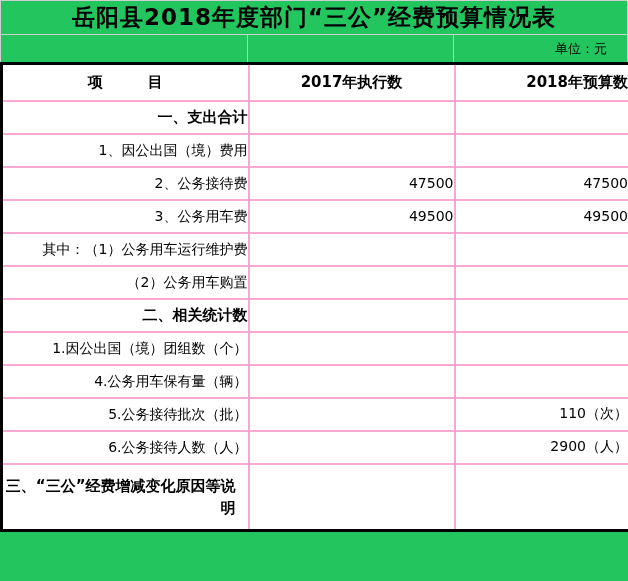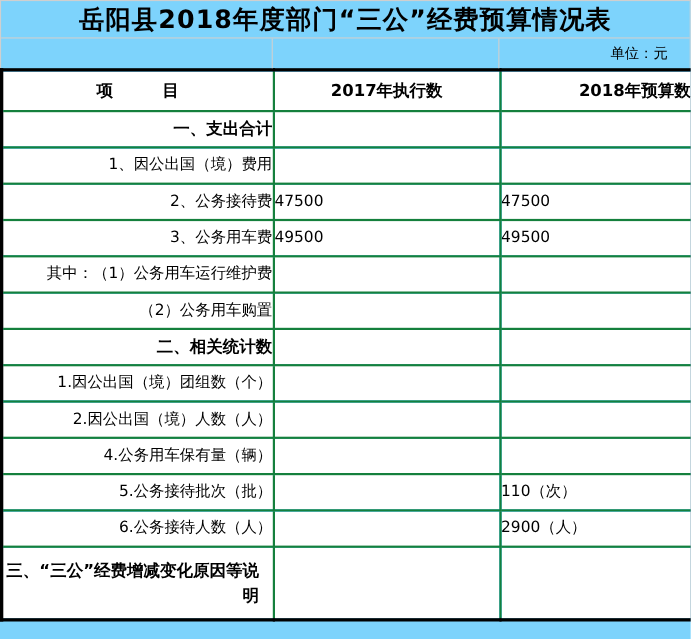--- a/index.html
+++ b/index.html
@@ -6,21 +6,21 @@
     margin: 0;
     padding: 0;
     background: #ffffff;
     font-family: "DejaVu Sans", "Liberation Sans", sans-serif;
     color: #000000;
   }
   .sheet {
     position: relative;
     width: 628px;
     height: 581px;
-    background: #7dd3fc;
+    background: #22c55e;
     overflow: hidden;
   }
   
   .top-block {
     box-sizing: border-box;
     width: 628px;
     border-top: 1px solid #cfcfcf;
     border-left: 1px solid #cfcfcf;
     border-right: 1px solid #cfcfcf;
   }
@@ -56,21 +56,21 @@
     font-size: 13px;
   }
   
   table.budget {
     width: 628px;
     border-collapse: collapse;
     table-layout: fixed;
     border: 3px solid #000000;
   }
   table.budget td, table.budget th {
-    border: 2px solid #15803d;
+    border: 2px solid #f9a8d4;
     padding: 0;
     font-size: 14px;
     font-weight: normal;
     vertical-align: middle;
     overflow: hidden;
     background: #ffffff;
   }
   col.c1 { width: 247px; }
   col.c2 { width: 206px; }
   col.c3 { width: 175px; }
@@ -79,21 +79,21 @@
   tr.header-row th.h1 { text-align: center; }
   tr.header-row th.h2 { text-align: center; }
   tr.header-row th.h3 { text-align: right; padding-left: 2px; }
   tr.body-row { height: 33px; }
   tr.body-row.tall { height: 67px; }
   td.label {
     text-align: right;
     padding-left: 3px;
     line-height: 21px;
   }
-  td.num { text-align: left; }
+  td.num { text-align: right; }
   tr.section td.label { font-weight: bold; font-size: 15px; }
   td.label.indent-1 { padding-left: 14px; }
   td.label.indent-2 { padding-left: 43px; }
   tr.tall td.label { padding-right: 12px; line-height: 22px; }
 </style>
 </head>
 <body>
 
 <div class="sheet">
 
@@ -153,25 +153,20 @@
       <td class="label">二、相关统计数</td>
       <td class="num"></td>
       <td class="num"></td>
     </tr>
     <tr class="body-row">
       <td class="label">1.因公出国（境）团组数（个）</td>
       <td class="num"></td>
       <td class="num"></td>
     </tr>
     <tr class="body-row">
-      <td class="label">2.因公出国（境）人数（人）</td>
-      <td class="num"></td>
-      <td class="num"></td>
-    </tr>
-    <tr class="body-row">
       <td class="label">4.公务用车保有量（辆）</td>
       <td class="num"></td>
       <td class="num"></td>
     </tr>
     <tr class="body-row">
       <td class="label">5.公务接待批次（批）</td>
       <td class="num"></td>
       <td class="num">110（次）</td>
     </tr>
     <tr class="body-row">

